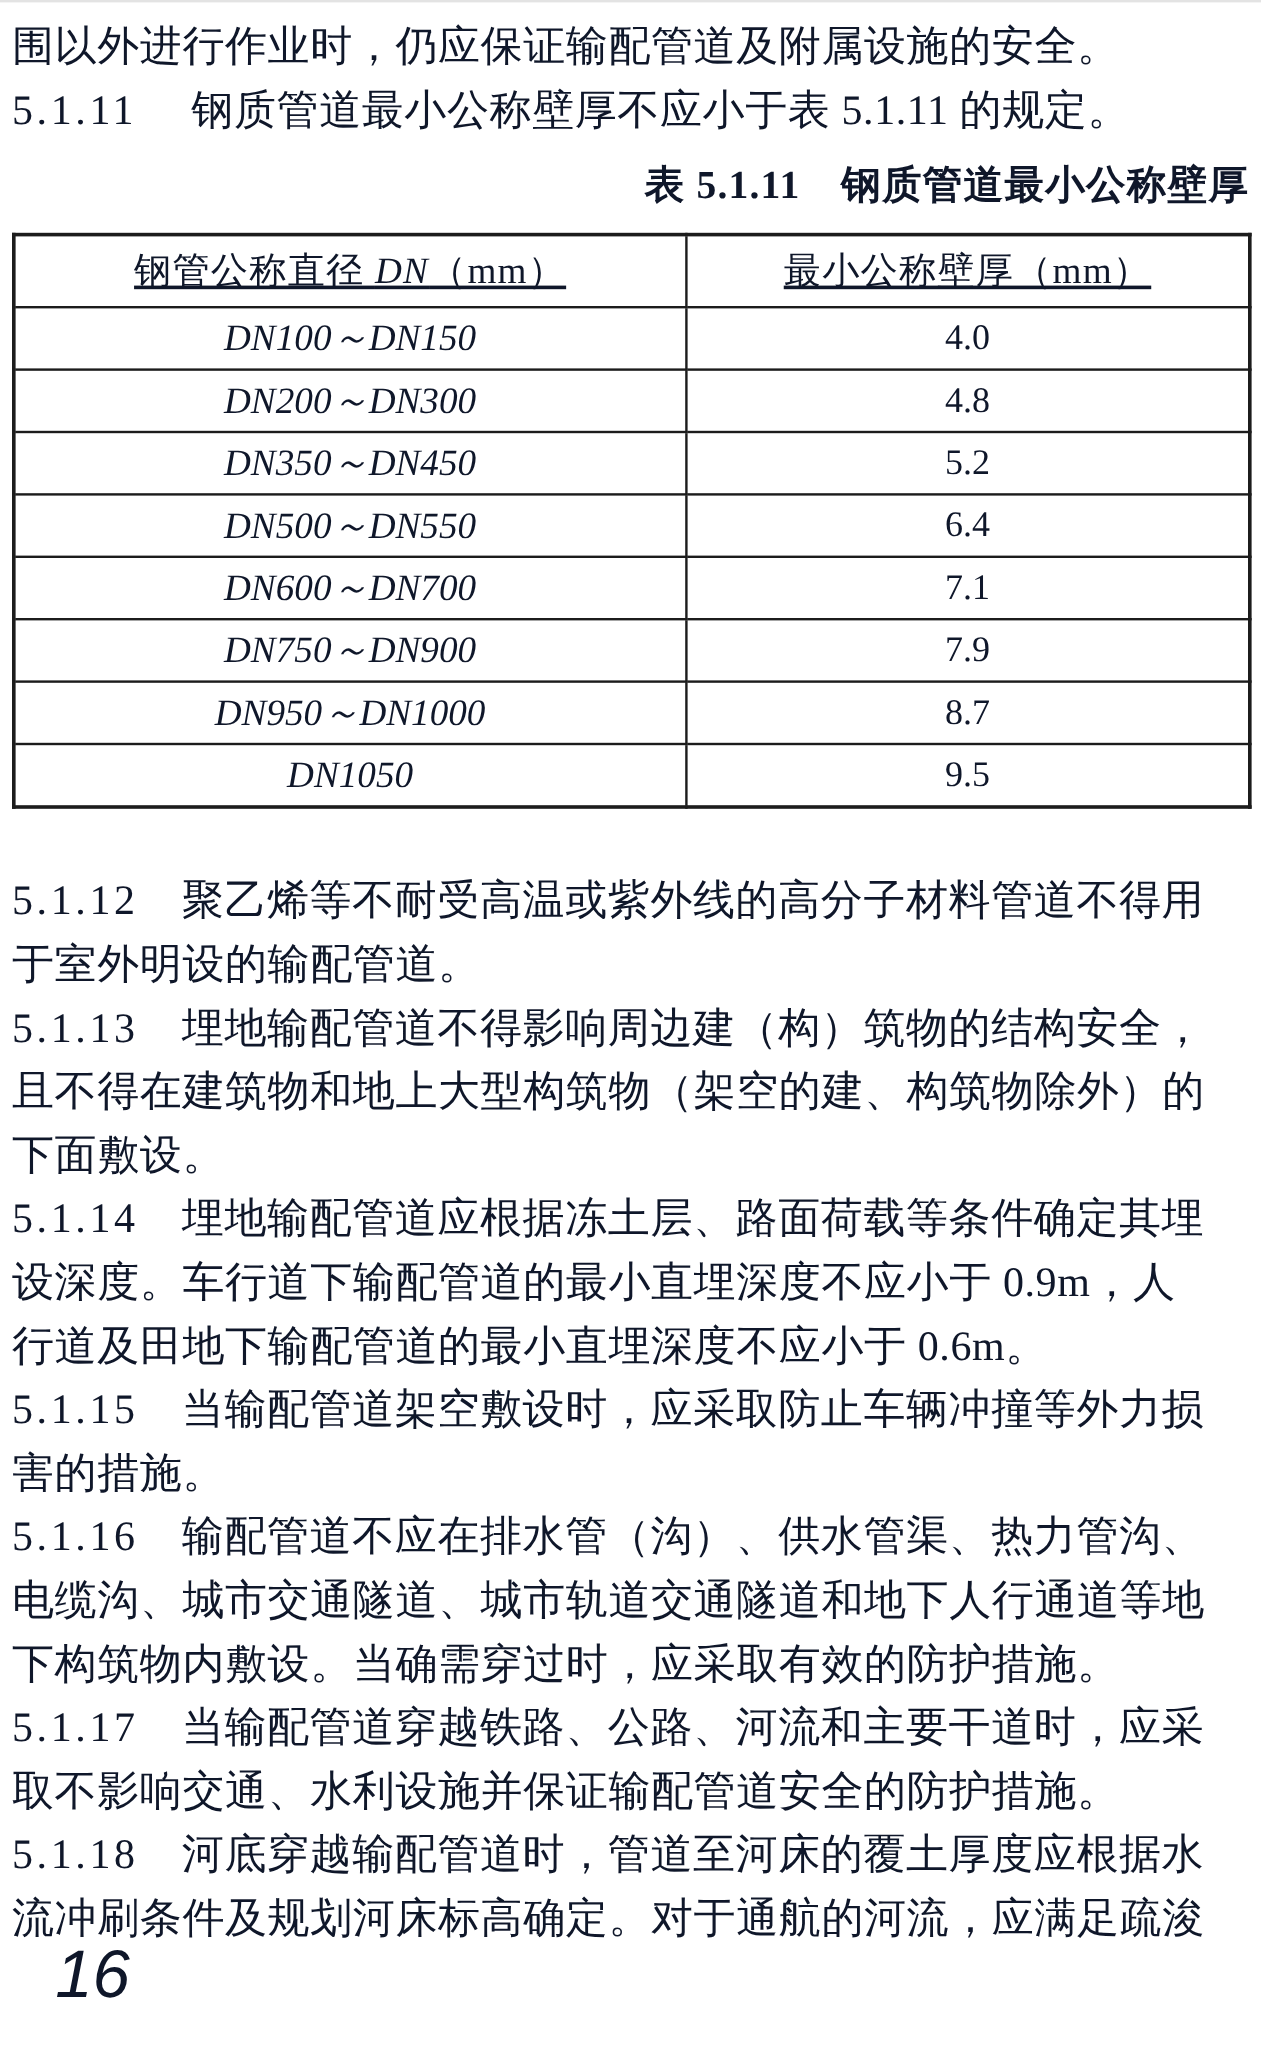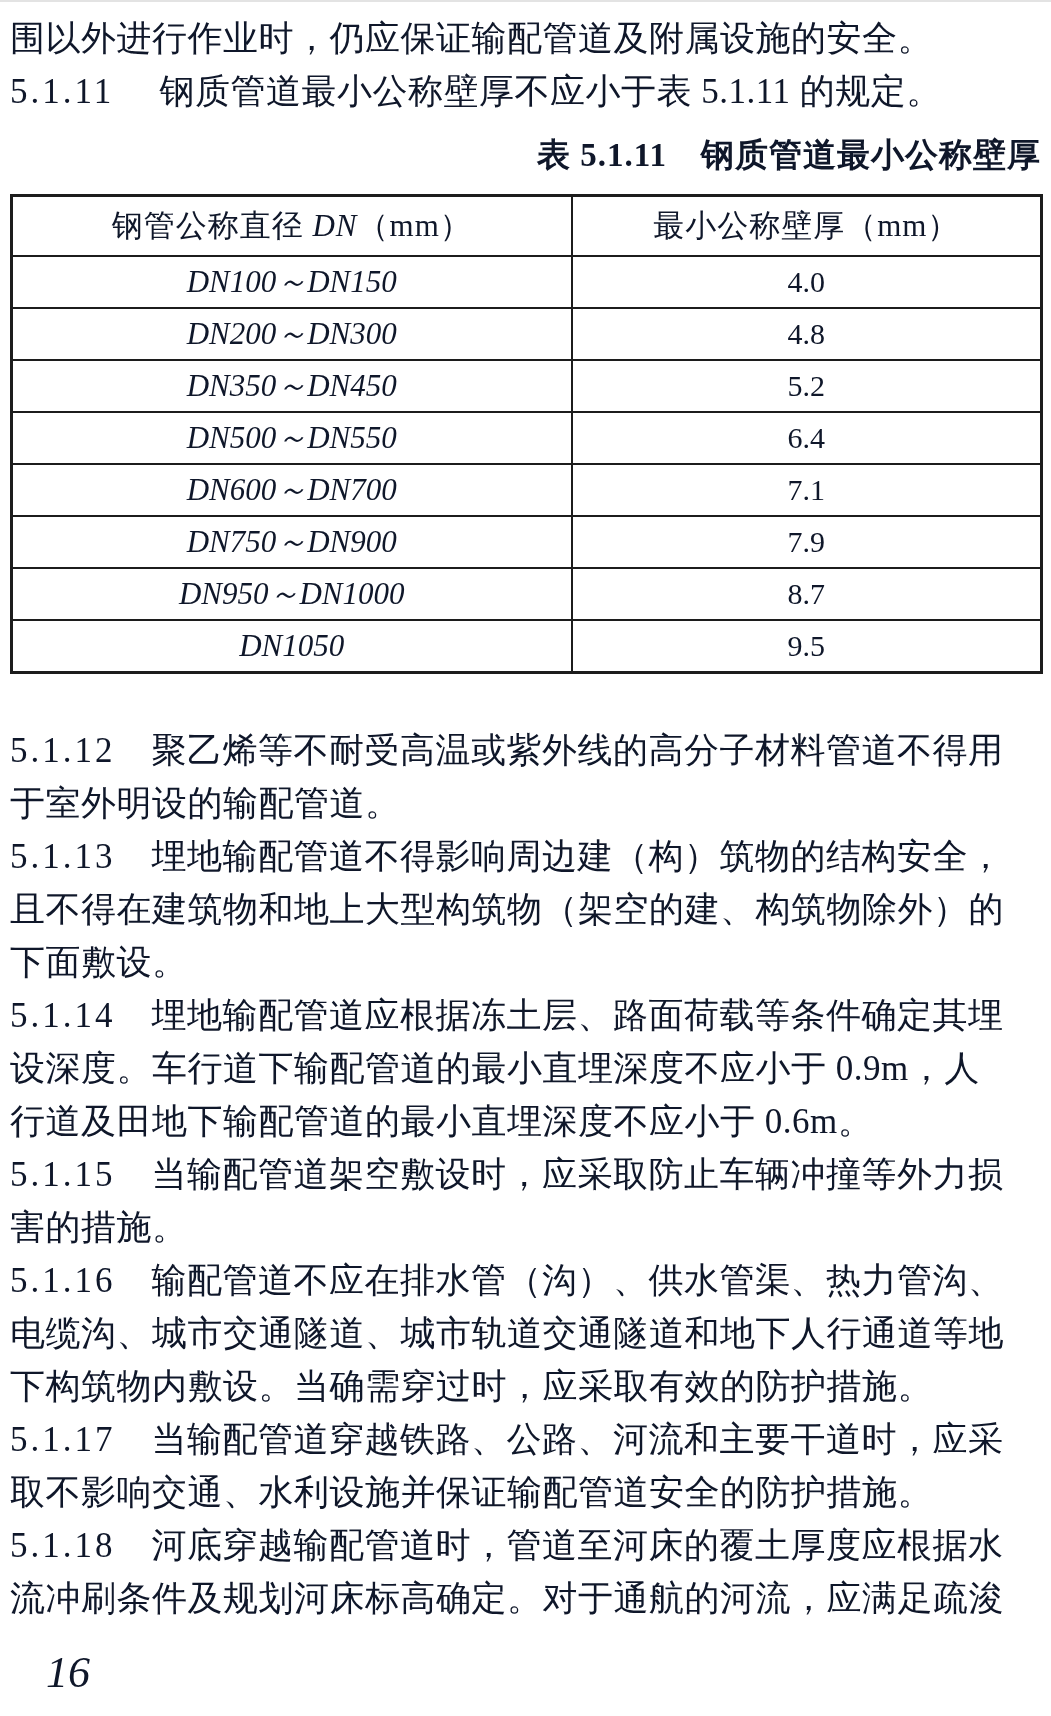--- a/index.html
+++ b/index.html
@@ -49,42 +49,43 @@
     border: 2px solid #1c1c1c;
     text-align: center;
     vertical-align: middle;
     padding: 0;
   }
   table.wall-table th {
     height: 58px;
     font-size: 31px;
     font-weight: 400;
     letter-spacing: 1px;
+    text-decoration: underline;
   }
   table.wall-table td { height: 50px; }
   col.c1 { width: 560px; }
   td.cell-dn {
     font-style: italic;
     font-size: 31px;
     font-family: "Liberation Serif", "DejaVu Serif", serif;
   }
   td.cell-val {
     font-size: 30px;
     font-family: "Liberation Serif", "DejaVu Serif", serif;
   }
   th .dn-italic { font-style: italic; }
   #clauses { margin-top: 50px; }
   .clause { margin: 0; }
   .page-number {
     position: absolute;
     left: 46px;
-    top: 1645px;
-    font-size: 44px;
+    top: 1610px;
+    font-size: 56px;
     font-style: italic;
-    font-family: Liberation Serif, serif;
+    font-family: Liberation Sans, sans-serif;
   }
 </style>
 </head>
 <body>
 
 <div class="page">
 
   <div class="textcol">
 
     <div class="textline">

